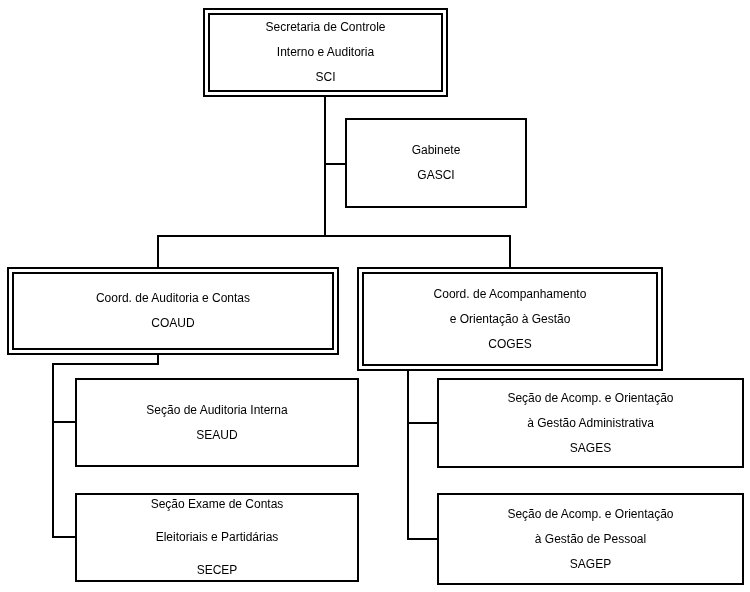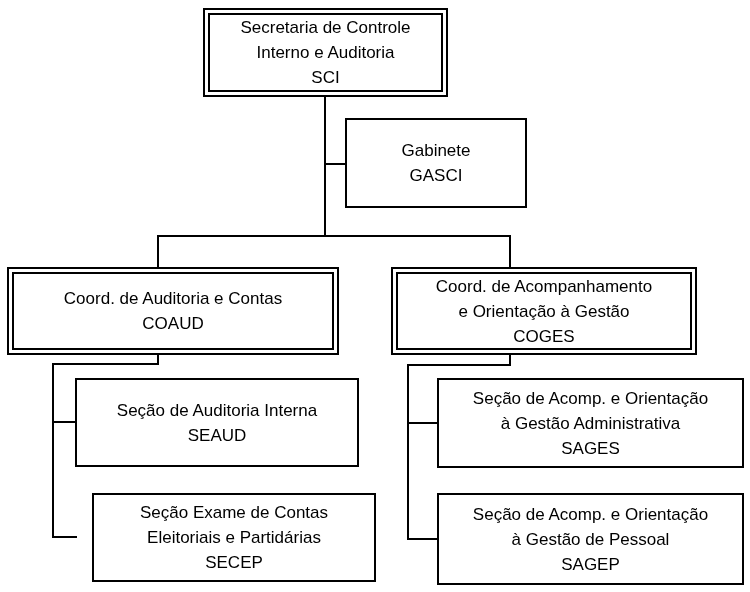--- a/index.html
+++ b/index.html
@@ -19,21 +19,21 @@
   .box {
     position: absolute;
     box-sizing: border-box;
     background: #ffffff;
     border: 2px solid #000000;
     display: flex;
     flex-direction: column;
     align-items: center;
     justify-content: center;
     text-align: center;
-    font-size: 17px;
+    font-size: 12px;
     line-height: 25px;
     color: #000000;
   }
   .box.double {
     border: 7px double #000000;
   }
   .box span {
     display: block;
     white-space: nowrap;
   }
@@ -76,32 +76,32 @@
   <div class="box" style="left:345px; top:118px; width:182px; height:90px;">
     <span>Gabinete</span>
     <span>GASCI</span>
   </div>
 
   <div class="box double" style="left:7px; top:267px; width:332px; height:88px;">
     <span>Coord. de Auditoria e Contas</span>
     <span>COAUD</span>
   </div>
 
-  <div class="box double" style="left:357px; top:267px; width:306px; height:88px;margin-left:34px;">
+  <div class="box double" style="left:357px; top:267px; width:306px; height:104px;">
     <span>Coord. de Acompanhamento</span>
     <span>e Orientação à Gestão</span>
     <span>COGES</span>
   </div>
 
   <div class="box" style="left:75px; top:378px; width:284px; height:89px;">
     <span>Seção de Auditoria Interna</span>
     <span>SEAUD</span>
   </div>
 
-  <div class="box" style="left:92px; top:493px; width:284px; height:89px;">
+  <div class="box" style="left:75px; top:493px; width:284px; height:89px;gap:8px;">
     <span>Seção Exame de Contas</span>
     <span>Eleitoriais e Partidárias</span>
     <span>SECEP</span>
   </div>
 
   <div class="box" style="left:437px; top:378px; width:307px; height:90px;">
     <span>Seção de Acomp. e Orientação</span>
     <span>à Gestão Administrativa</span>
     <span>SAGES</span>
   </div>

